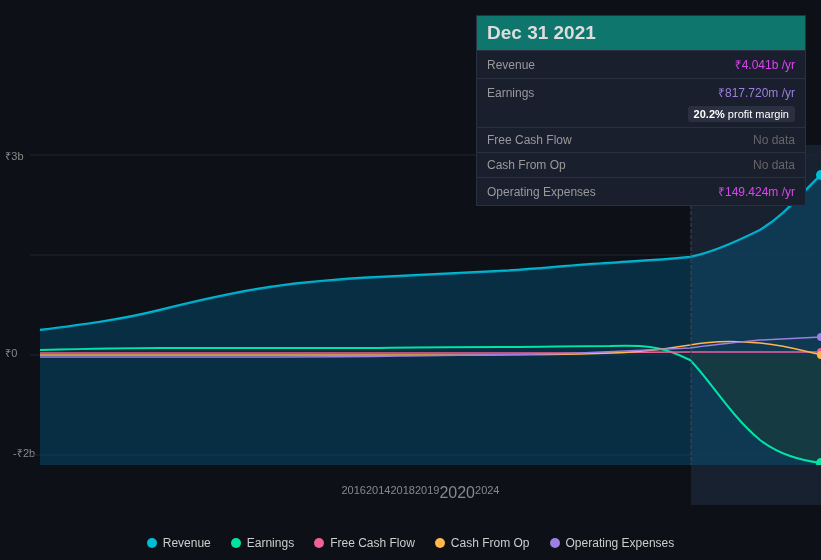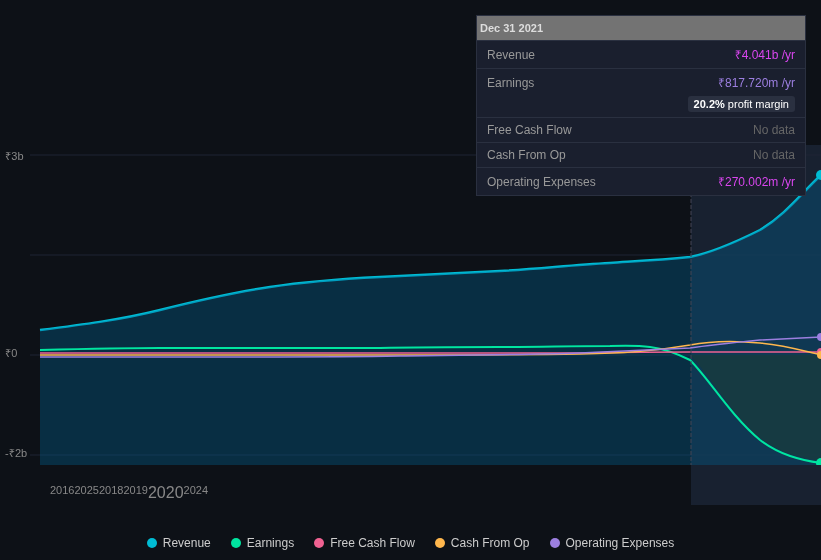--- a/index.html
+++ b/index.html
@@ -24,23 +24,23 @@
       position: absolute;
       top: 15px;
       right: 15px;
       width: 330px;
       background: #1a1f2e;
       border: 1px solid #2a3040;
       z-index: 10;
     }
 
     #tooltip-date {
-      background: #737373;
-      padding: 6px 3px;
-      font-size: 11px;
+      background: #0f766e;
+      padding: 6px 10px;
+      font-size: 19px;
       color: #ddd;
       font-weight: bold;
     }
 
     .tooltip-row {
       display: flex;
       justify-content: space-between;
       align-items: center;
       padding: 5px 10px;
       border-top: 1px solid #2a3040;
@@ -153,27 +153,27 @@
     <div class="tooltip-row">
       <span class="tooltip-label">Free Cash Flow</span>
       <span class="tooltip-value" style="color:#666;">No data</span>
     </div>
     <div class="tooltip-row">
       <span class="tooltip-label">Cash From Op</span>
       <span class="tooltip-value" style="color:#666;">No data</span>
     </div>
     <div class="tooltip-row">
       <span class="tooltip-label">Operating Expenses</span>
-      <span class="tooltip-value cyan">₹270.002m /yr</span>
+      <span class="tooltip-value cyan">₹149.424m /yr</span>
     </div>
   </div>
 
   <div class="y-label" style="top: 148px;">₹3b</div>
   <div class="y-label" style="top: 345px;">₹0</div>
-  <div class="y-label" style="top: 445px;">-₹2b</div>
+  <div class="y-label" style="top: 445px; margin-left: 8px;">-₹2b</div>
 
   <div id="highlight-region"></div>
 
   <svg id="chart-svg" viewBox="0 0 821 320" preserveAspectRatio="none" style="position:absolute; top:145px; left:0; width:821px; height:320px;">
 
     <line x1="30" y1="10" x2="821" y2="10" stroke="#1e2535" stroke-width="1"></line>
     <line x1="30" y1="110" x2="821" y2="110" stroke="#1e2535" stroke-width="1"></line>
     <line x1="30" y1="210" x2="821" y2="210" stroke="#1e2535" stroke-width="1"></line>
     <line x1="30" y1="310" x2="821" y2="310" stroke="#1e2535" stroke-width="1"></line>
 
@@ -193,23 +193,23 @@
 
     <line x1="691" y1="0" x2="691" y2="320" stroke="#445" stroke-width="1" stroke-dasharray="4,2"></line>
 
     <circle cx="821" cy="30" r="5" fill="#00bcd4"></circle>
     <circle cx="821" cy="318" r="5" fill="#00e5a0"></circle>
     <circle cx="821" cy="207" r="4" fill="#f06292"></circle>
     <circle cx="821" cy="210" r="4" fill="#ffb74d"></circle>
     <circle cx="821" cy="192" r="4" fill="#9c7fe0"></circle>
   </svg>
 
-  <div style="position:absolute; bottom:58px; left:0; right:0; display:flex; justify-content:flex-start; padding: 0 30px 0 50px;">
+  <div style="position:absolute; bottom:58px; left:0; right:0; display:flex; justify-content:center; padding: 0 30px 0 50px;">
     <span class="x-label" style="position:relative; bottom:auto; transform:none; font-size:11px; color:#888;">2016</span>
-    <span class="x-label" style="position:relative; bottom:auto; transform:none; font-size:11px; color:#888;">2025</span>
+    <span class="x-label" style="position:relative; bottom:auto; transform:none; font-size:11px; color:#888;">2014</span>
     <span class="x-label" style="position:relative; bottom:auto; transform:none; font-size:11px; color:#888;">2018</span>
     <span class="x-label" style="position:relative; bottom:auto; transform:none; font-size:11px; color:#888;">2019</span>
     <span class="x-label" style="position:relative; bottom:auto; transform:none; font-size:16px; color:#888;">2020</span>
     <span class="x-label" style="position:relative; bottom:auto; transform:none; font-size:11px; color:#888;">2024</span>
   </div>
 
   <div id="legend">
     <div class="legend-item">
       <div class="legend-dot" style="background:#00bcd4;"></div>
       <span>Revenue</span>

